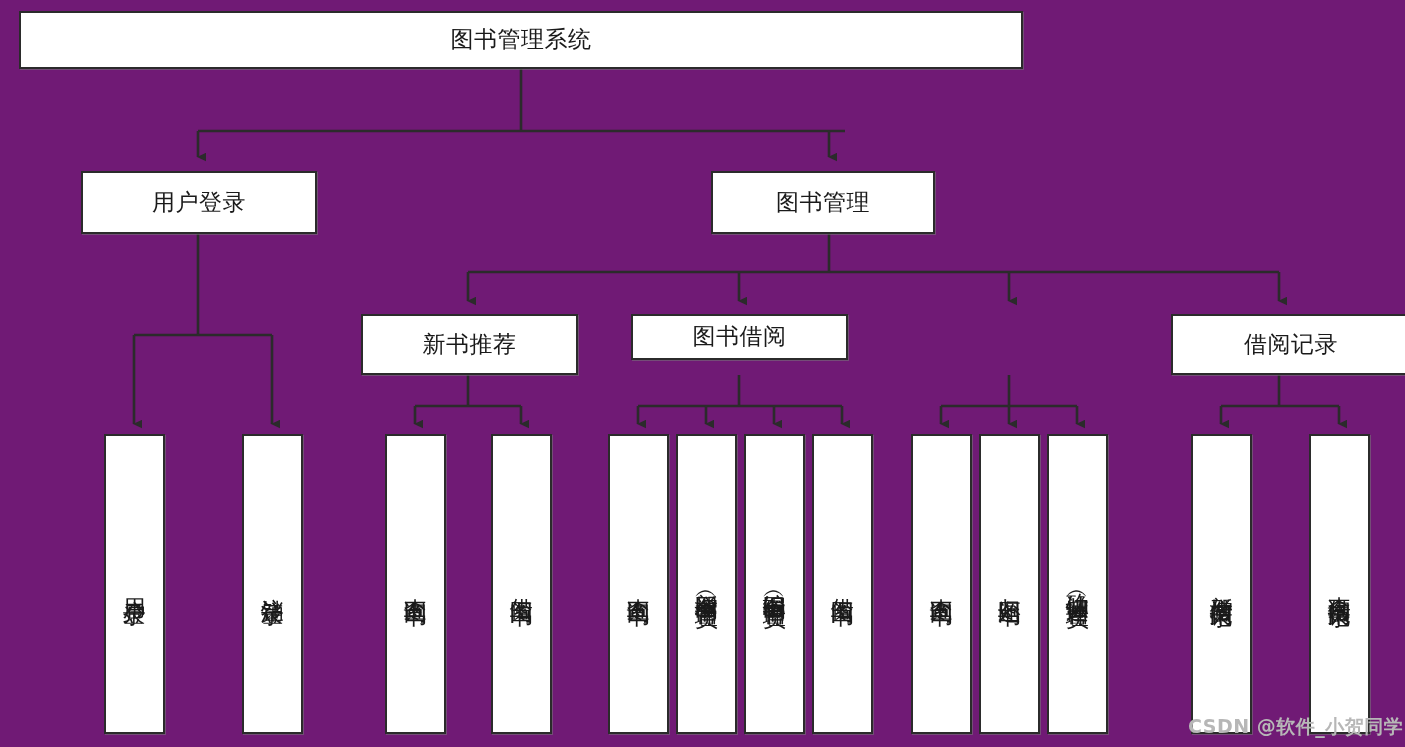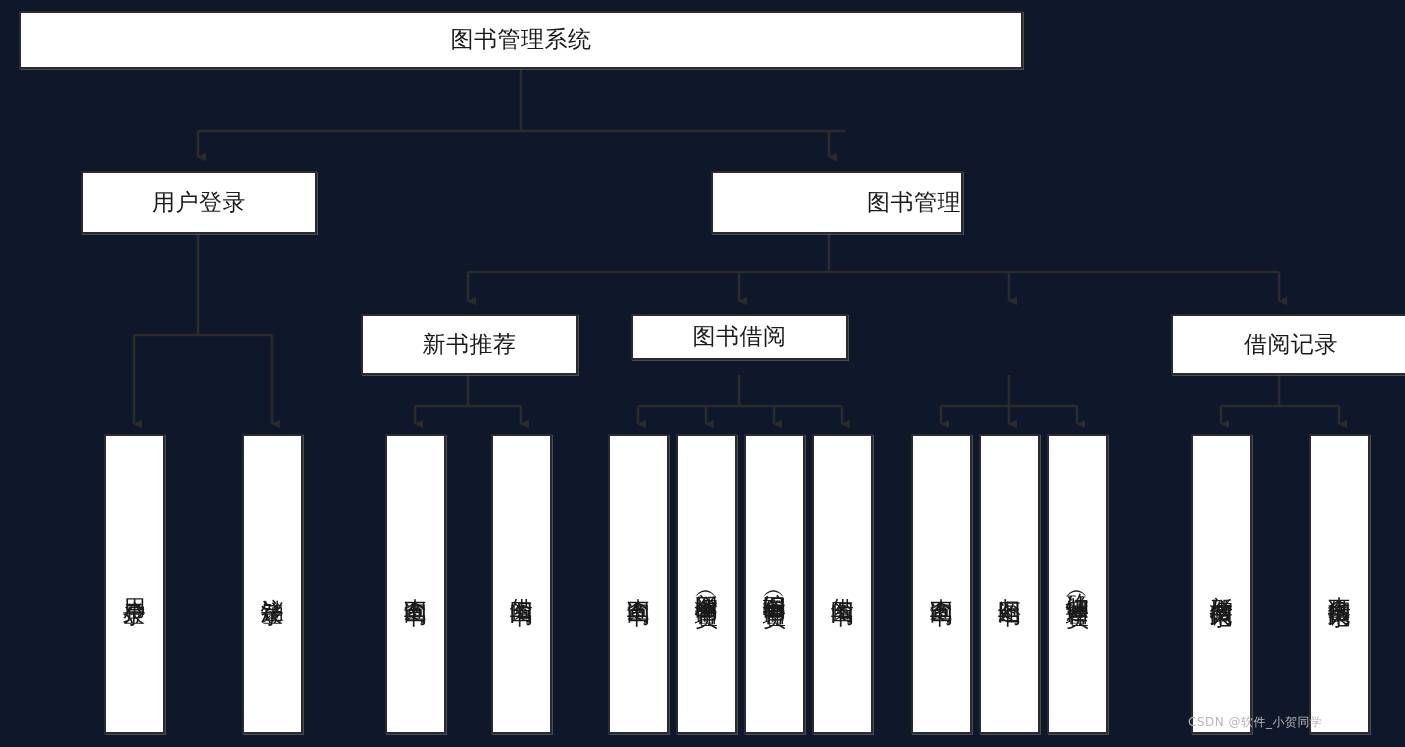--- a/index.html
+++ b/index.html
@@ -8,21 +8,21 @@
     padding: 0;
     background: #ffffff;
   }
   body {
     font-family: "DejaVu Sans", "Liberation Sans", sans-serif;
   }
   #diagram-root {
     position: relative;
     width: 1405px;
     height: 747px;
-    background: #0f172a;
+    background: #701a75;
     overflow: hidden;
   }
   #edge-layer {
     position: absolute;
     left: 0;
     top: 0;
     width: 1405px;
     height: 747px;
     pointer-events: none;
   }
@@ -56,25 +56,26 @@
     text-orientation: upright;
     font-size: 23px;
     line-height: 1.16;
     letter-spacing: 2px;
     max-height: 100%;
   }
   #watermark {
     position: absolute;
     left: 1188px;
     top: 714px;
-    font-size: 12px;
+    font-size: 19px;
     color: #b7b7b7;
     white-space: nowrap;
     letter-spacing: 0.5px;
     font-family: "DejaVu Sans", "Liberation Sans", sans-serif;
+    font-weight: bold;
   }
 </style>
 </head>
 <body>
 
 <div id="diagram-root">
 
   <svg id="edge-layer" viewBox="0 0 1405 747" xmlns="http://www.w3.org/2000/svg">
     <defs>
       <marker id="arrowhead" markerWidth="9" markerHeight="9" refX="4.2" refY="8" orient="auto" markerUnits="userSpaceOnUse">
@@ -125,21 +126,21 @@
     </g>
   </svg>
 
   <div class="node horizontal" style="left:19px; top:11px; width:1004px; height:58px;">
     <span class="node-label">图书管理系统</span>
   </div>
 
   <div class="node horizontal" style="left:81px; top:171px; width:236px; height:63px;">
     <span class="node-label">用户登录</span>
   </div>
-  <div class="node horizontal" style="left:711px; top:171px; width:252px; height:63px;justify-content:flex-end;">
+  <div class="node horizontal" style="left:711px; top:171px; width:224px; height:63px;">
     <span class="node-label">图书管理</span>
   </div>
 
   <div class="node horizontal" style="left:361px; top:314px; width:217px; height:61px;">
     <span class="node-label">新书推荐</span>
   </div>
   <div class="node horizontal" style="left:631px; top:314px; width:217px; height:46px;">
     <span class="node-label">图书借阅</span>
   </div>
   <div class="node horizontal" style="left:1171px; top:314px; width:240px; height:61px;">

